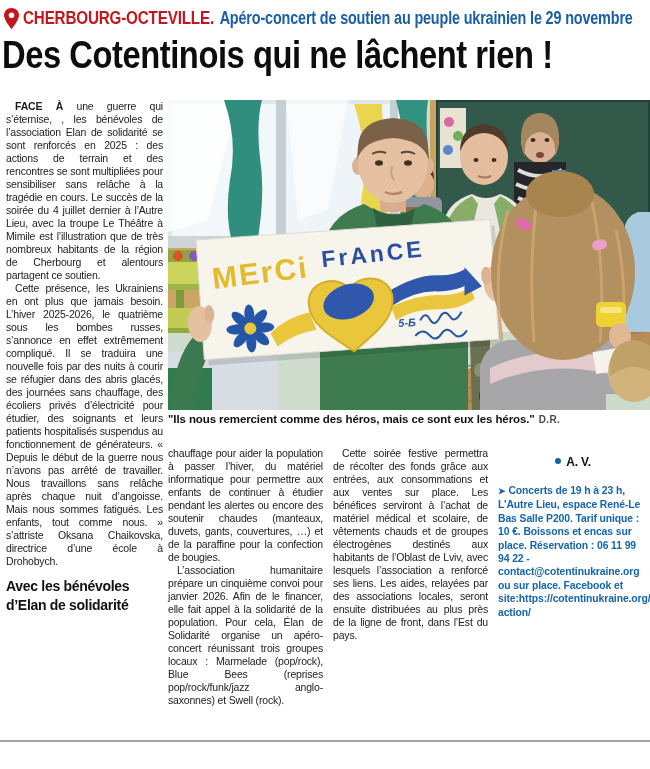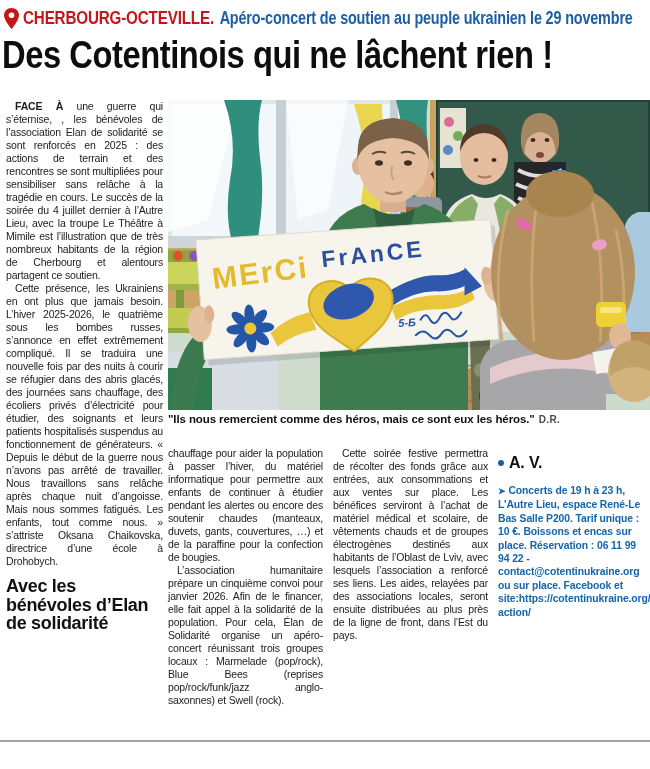--- a/index.html
+++ b/index.html
@@ -13,22 +13,22 @@
   .headline{position:absolute;top:34px;left:2px;margin:0;font-size:38px;font-weight:bold;color:#0d0d0d;
             letter-spacing:-.5px;transform:scaleX(.86);transform-origin:0 0;white-space:nowrap;}
   .col{position:absolute;font-size:10.5px;line-height:13px;text-align:justify;letter-spacing:-.18px;color:#1b1b1b;}
   .col p{margin:0;}
   .col p.indent{text-indent:9px;}
   .col .lead{font-weight:bold;}
   .col1{left:6px;top:100px;width:157px;}
   .col2{left:168px;top:447px;width:155px;}
   .col3{left:333px;top:447px;width:155px;}
   .col4{left:498px;top:447px;width:150px;}
-  h2.sub{font-size:18px;line-height:18.5px;font-weight:bold;text-align:left;margin:9px 0 5px 0;letter-spacing:-.3px;color:#111;}
-  .byline{text-align:left;font-weight:bold;font-size:16px;margin-top:9px;color:#111;}
+  h2.sub{font-size:14px;line-height:18.5px;font-weight:bold;text-align:left;margin:9px 0 5px 0;letter-spacing:-.3px;color:#111;}
+  .byline{text-align:center;font-weight:bold;font-size:12px;margin-top:9px;color:#111;}
   .byline .dot{display:inline-block;width:6px;height:6px;border-radius:50%;background:#1a5fa6;margin-right:5px;vertical-align:2px;}
   .infobox{margin-top:15px;color:#1565ac;font-weight:bold;font-size:10.4px;line-height:13.4px;text-align:left;letter-spacing:-.1px;}
   .infobox .arrow{margin-right:3px;font-size:9px;}
   .photo{position:absolute;left:168px;top:100px;width:482px;height:310px;overflow:hidden;background:#cfdccd;}
   .photo svg{display:block;}
   .caption{position:absolute;left:168px;top:413px;width:482px;font-size:11.5px;font-weight:bold;color:#101010;letter-spacing:-.1px;}
   .caption .credit{font-size:10px;color:#4a4a4a;margin-left:4px;letter-spacing:.4px;}
   .divider{position:absolute;left:0;top:740px;width:650px;height:0;border-top:2px solid #a5a5a5;}
 </style>
 </head>

